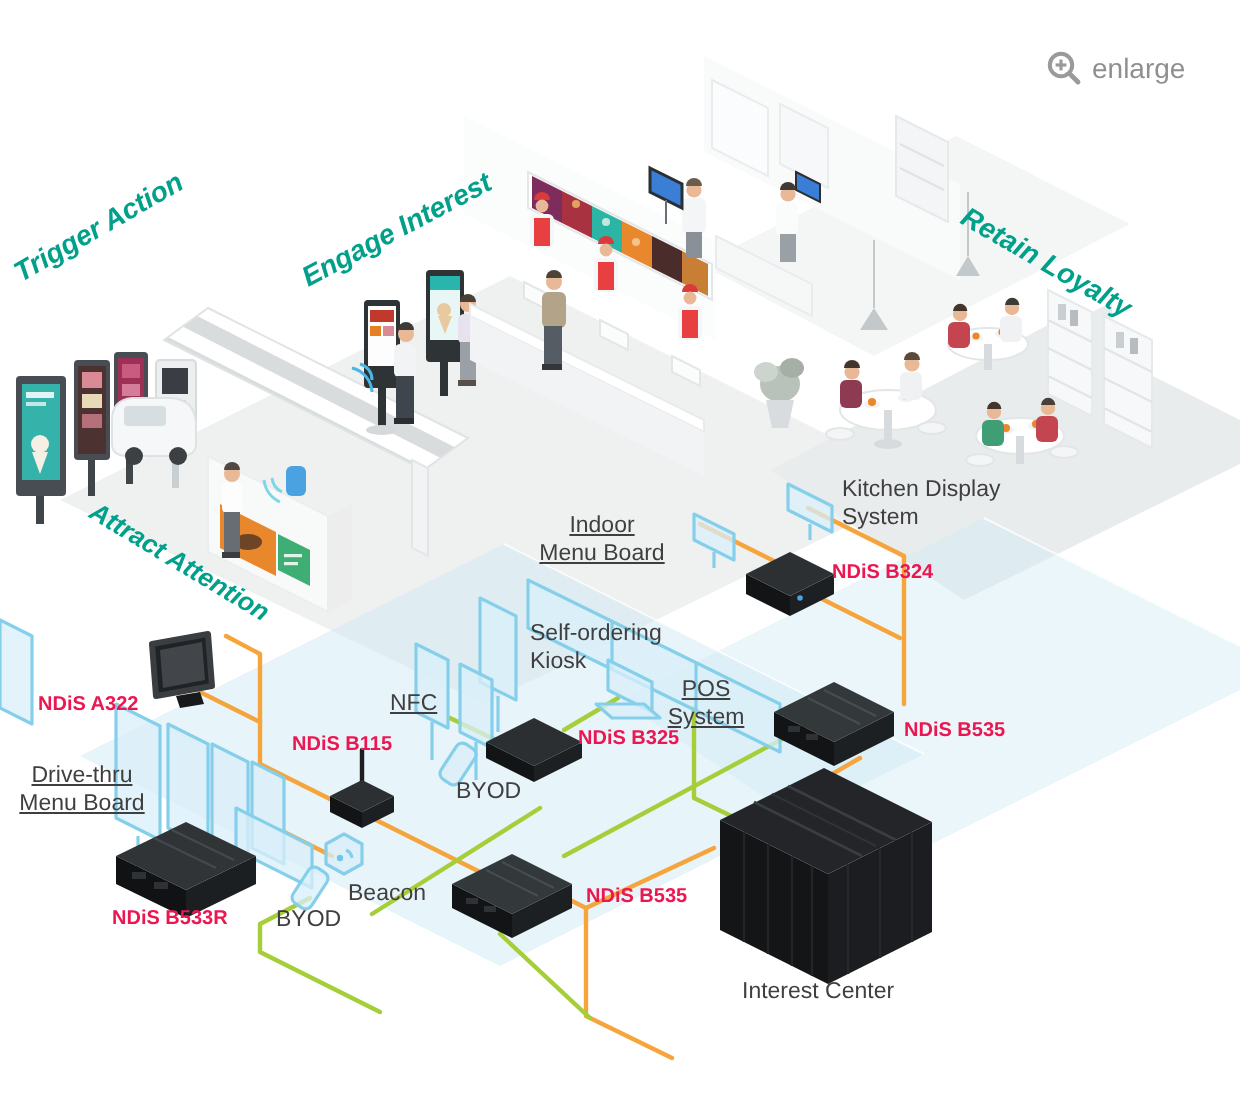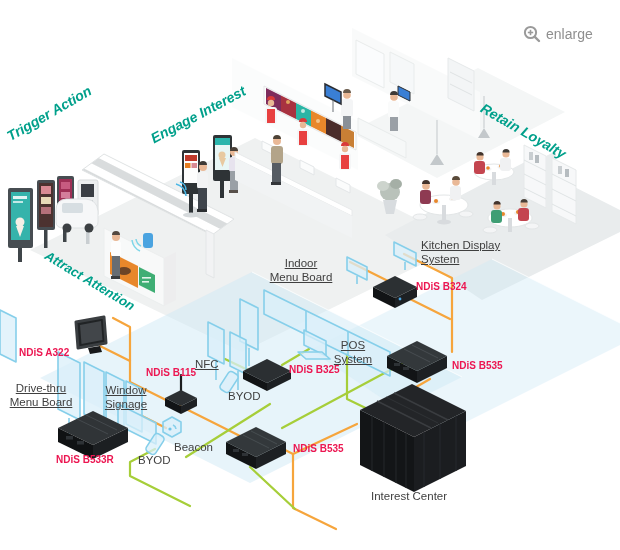--- a/index.html
+++ b/index.html
@@ -426,40 +426,40 @@
 <div class="lbl zone" style="left:50px;top:248px;transform:rotate(31deg);font-size:13px;">Attract Attention</div>
 
 <div class="lbl prod" style="left:19px;top:347px;">NDiS A322</div>
 <div class="lbl prod" style="left:416px;top:281px;">NDiS B324</div>
 <div class="lbl prod" style="left:146px;top:367px;">NDiS B115</div>
 <div class="lbl prod" style="left:269px;top:364px;margin-left:20px;">NDiS B325</div>
 <div class="lbl prod" style="left:452px;top:360px;">NDiS B535</div>
 <div class="lbl prod" style="left:293px;top:443px;">NDiS B535</div>
 <div class="lbl prod" style="left:56px;top:454px;">NDiS B533R</div>
 
-<div class="lbl equip" style="left:421px;top:238px;text-decoration:underline;">
+<div class="lbl equip" style="left:421px;top:238px;">
   <div>Kitchen Display</div>
   <div>System</div>
 </div>
 <div class="lbl equip center" style="left:262px;top:256px;width:78px;">
   <div>Indoor</div>
   <div>Menu Board</div>
 </div>
+<div class="lbl equip" style="left:265px;top:310px;">
+  <div>Self-ordering</div>
+  <div>Kiosk</div>
+</div>
 <div class="lbl equip center" style="left:328px;top:338px;width:50px;">
   <div>POS</div>
   <div>System</div>
 </div>
-<div class="lbl equip" style="left:195px;top:357px;text-decoration:underline;">NFC</div>
+<div class="lbl equip" style="left:195px;top:345px;text-decoration:underline;">NFC</div>
 <div class="lbl equip center" style="left:2px;top:381px;width:78px;">
   <div>Drive-thru</div>
   <div>Menu Board</div>
-</div>
-<div class="lbl equip center" style="left:100px;top:383px;width:52px;">
-  <div>Window</div>
-  <div>Signage</div>
 </div>
 <div class="lbl equip" style="left:228px;top:389px;">BYOD</div>
 <div class="lbl equip" style="left:138px;top:453px;">BYOD</div>
 <div class="lbl equip" style="left:174px;top:440px;">Beacon</div>
 <div class="lbl equip" style="left:371px;top:489px;">Interest Center</div>
 
 <div id="enlarge-btn">
   <svg width="18" height="18" viewBox="0 0 18 18">
     <circle cx="7.5" cy="7.5" r="5.6" fill="none" stroke="#9a9a9a" stroke-width="2"></circle>
     <line x1="7.5" y1="4.8" x2="7.5" y2="10.2" stroke="#9a9a9a" stroke-width="1.6"></line>

